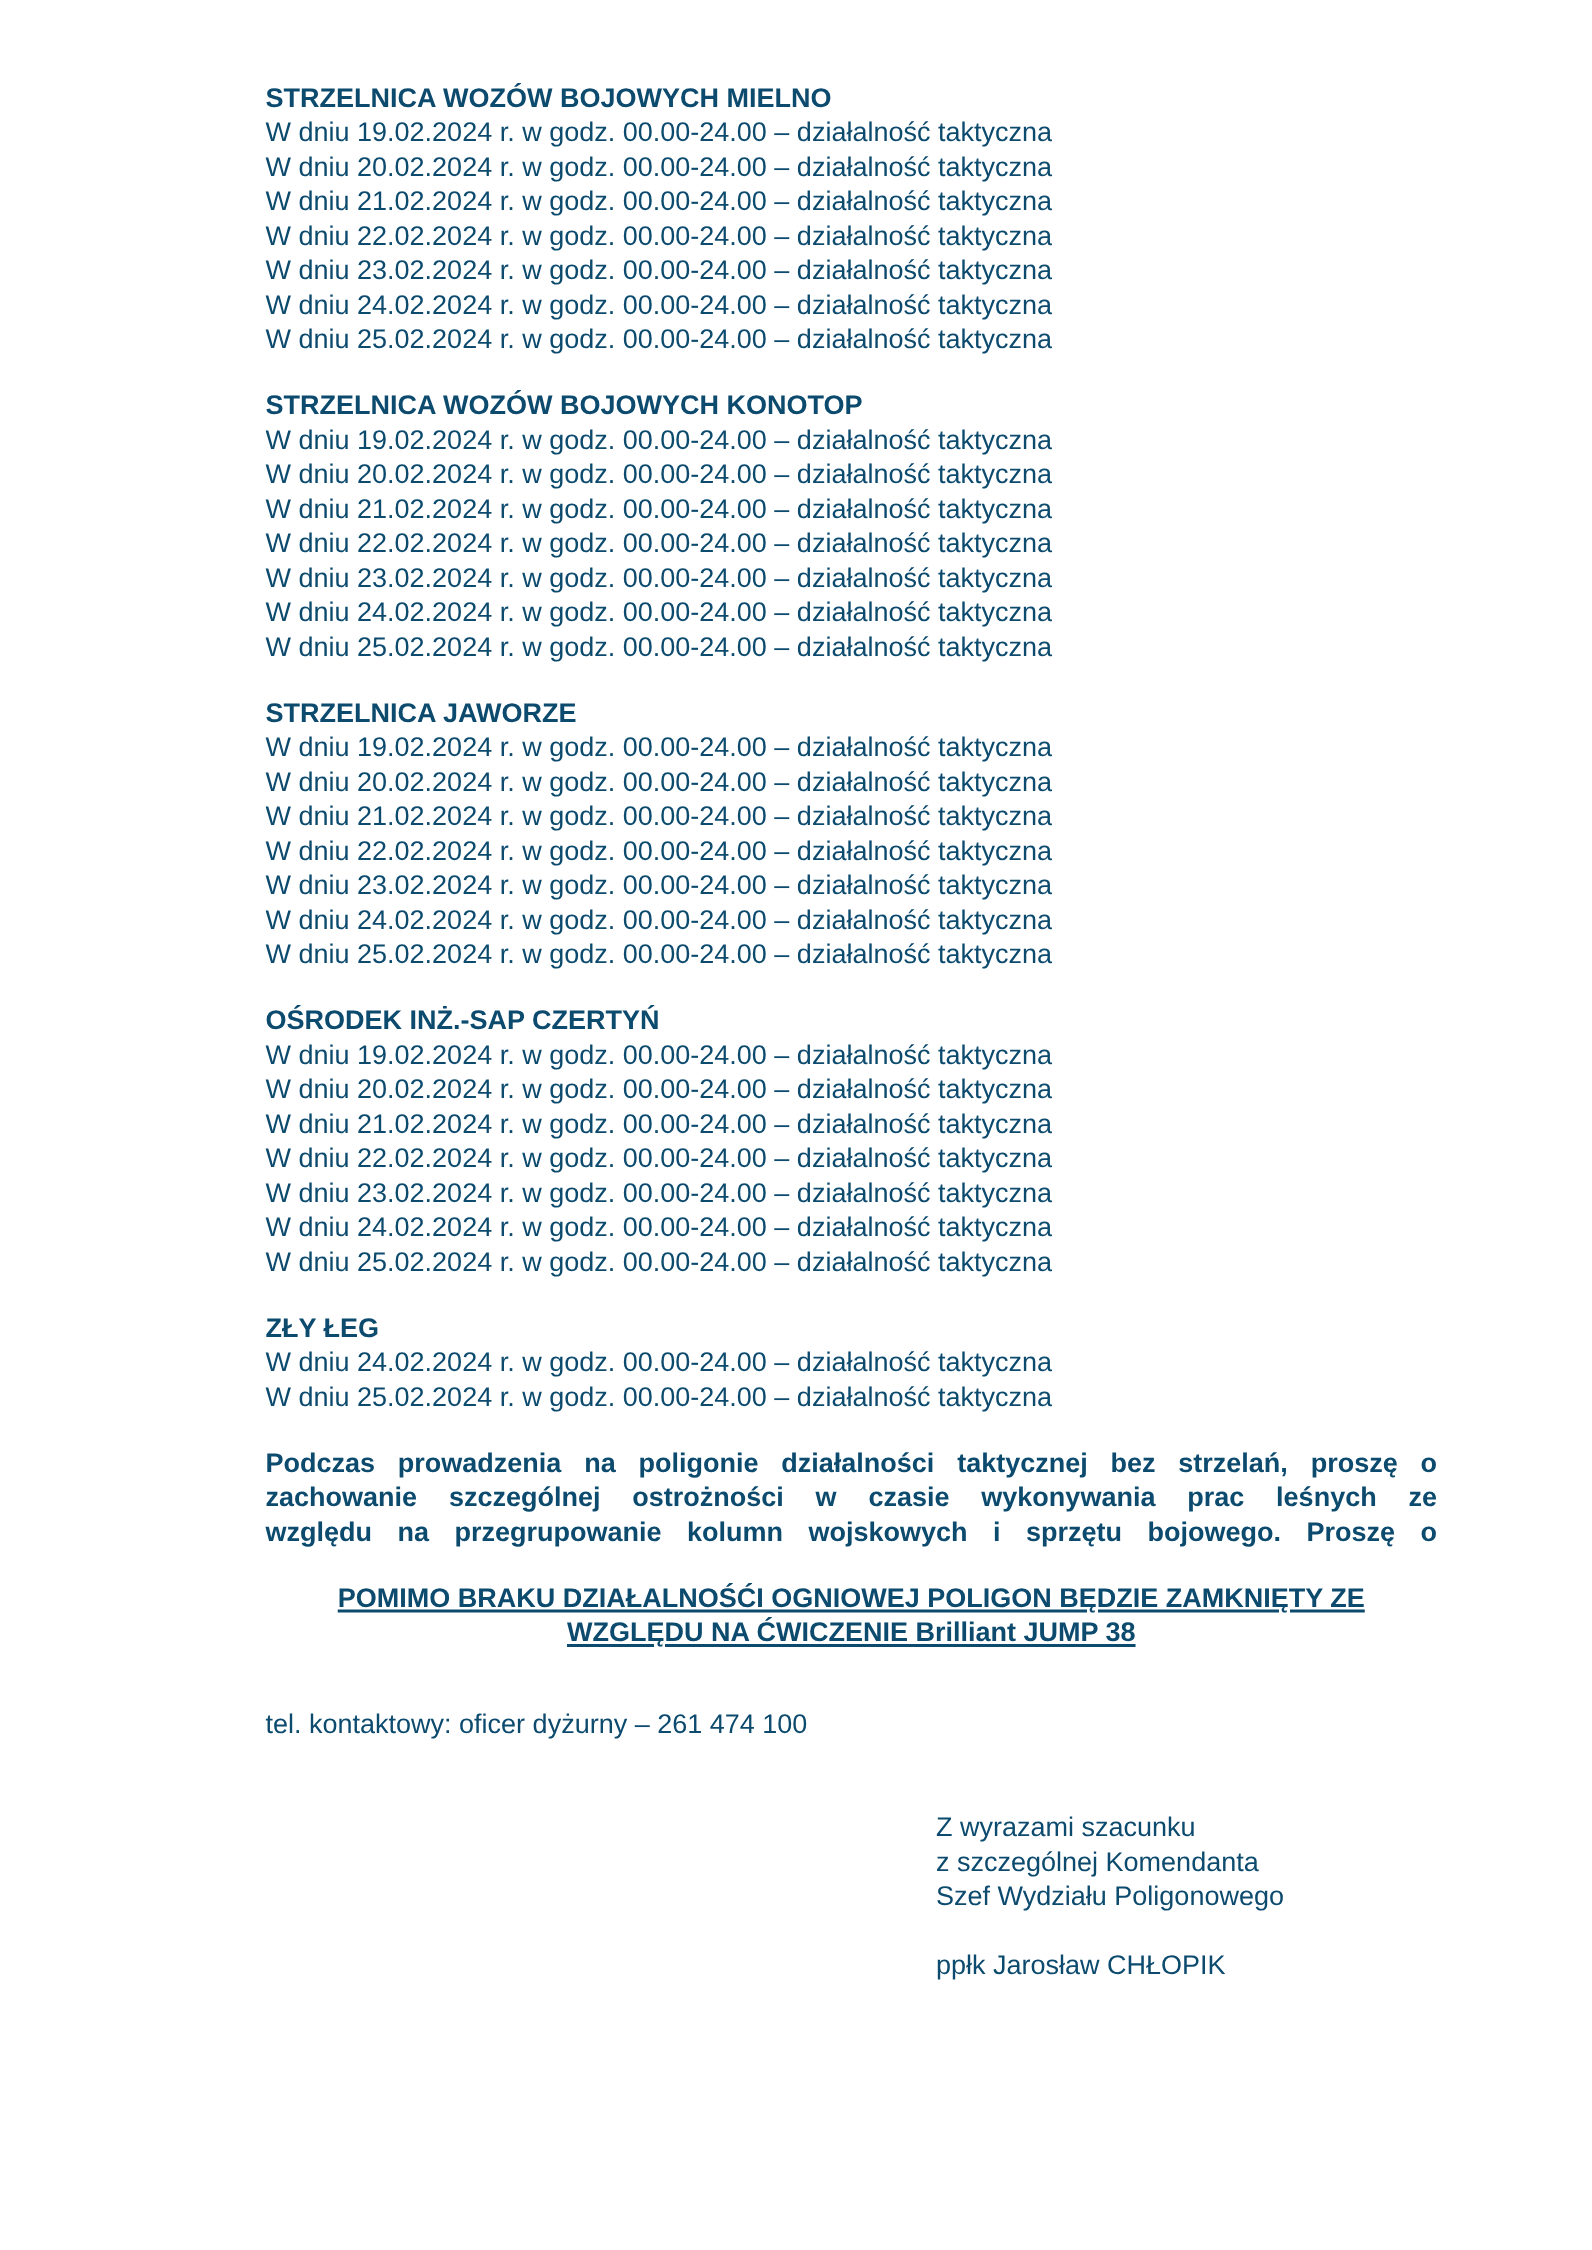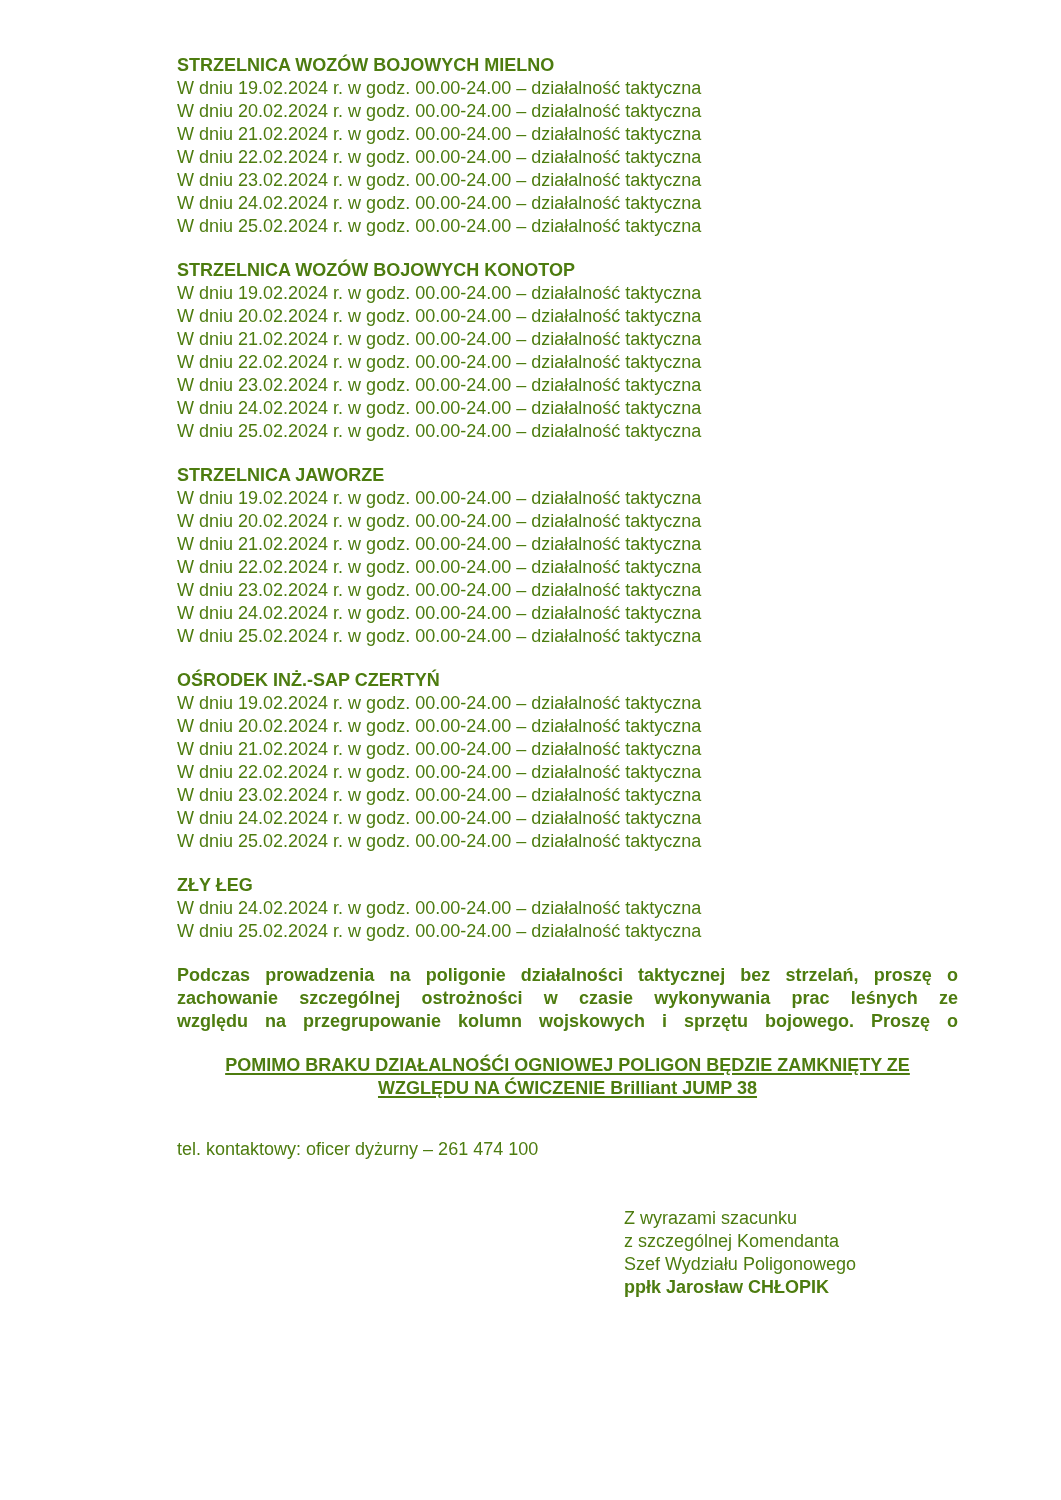--- a/index.html
+++ b/index.html
@@ -4,21 +4,21 @@
 <title>Dokument</title>
 <style>
   * { margin: 0; padding: 0; box-sizing: border-box; }
   html, body { background: #ffffff; }
   .page {
     position: relative;
     width: 1061px;
     height: 1500px;
     margin: 0 auto;
     background: #ffffff;
-    color: #4d7c0f;
+    color: #0c4a6e;
     font-family: "Liberation Sans", "DejaVu Sans", sans-serif;
     font-size: 18px;
     line-height: 23px;
     overflow: hidden;
   }
   .content {
     position: absolute;
     left: 177px;
     top: 54px;
     width: 781px;
@@ -41,21 +41,21 @@
     white-space: nowrap;
     margin-top: 27px;
   }
   .contact-line { margin-bottom: 46px; white-space: nowrap; }
   .signature {
     width: 320px;
     margin-left: auto;
     margin-right: 14px;
     margin-top: 44px;
   }
-  .signature .sig-name { white-space: nowrap; font-weight: bold; }
+  .signature .sig-name { margin-top: 23px; white-space: nowrap; }
 </style>
 </head>
 <body>
 
 <div class="page">
   <div class="content">
 
     <div class="section">
       <div class="section-title">STRZELNICA WOZÓW BOJOWYCH MIELNO</div>
       <div class="sched-line">W dniu 19.02.2024 r. w godz. 00.00-24.00 – działalność taktyczna</div>

